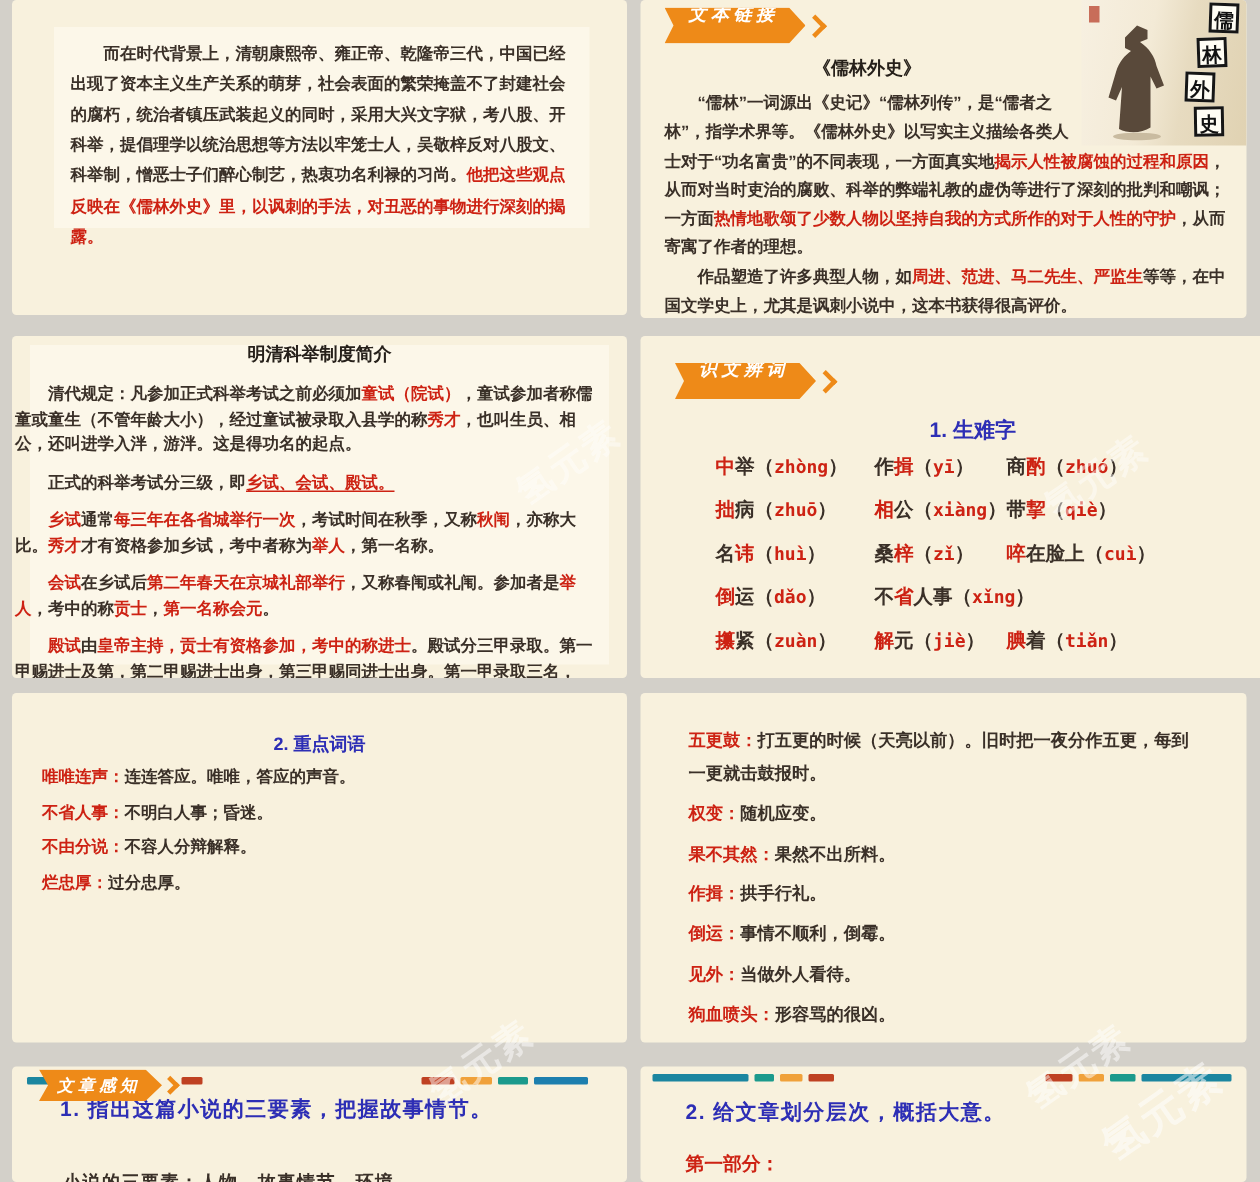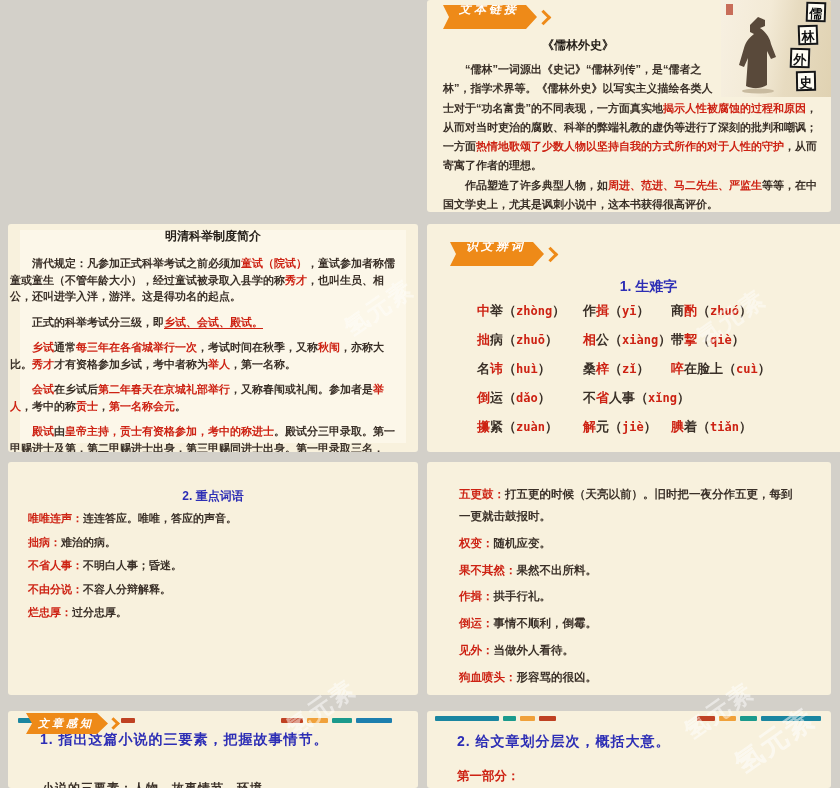--- a/index.html
+++ b/index.html
@@ -96,20 +96,27 @@
   #s8 .question{left:30px;top:22px}
   .part-label{position:absolute;left:30px;top:57px;font-size:12.5px;color:var(--red)}
 
   .wm{position:absolute;color:#fff;font-weight:bold;transform:rotate(-35deg);pointer-events:none;z-index:5;letter-spacing:2px}
 </style>
 </head>
 <body>
 
 <div class="board">
 
+  <section class="slide" id="s1">
+    <div class="panel">
+      <div class="rich">
+          <p><span class="seg-k">而在时代背景上，清朝康熙帝、雍正帝、乾隆帝三代，中国已经出现了资本主义生产关系的萌芽，社会表面的繁荣掩盖不了封建社会的腐朽，统治者镇压武装起义的同时，采用大兴文字狱，考八股、开科举，提倡理学以统治思想等方法以牢笼士人，吴敬梓反对八股文、科举制，憎恶士子们醉心制艺，热衷功名利禄的习尚。</span><span class="seg-r">他把这些观点反映在《儒林外史》里，以讽刺的手法，对丑恶的事物进行深刻的揭露。</span></p>
+        </div>
+    </div>
+  </section>
 
   <section class="slide" id="s2">
     <div class="banner">
       <span class="ribbon">文本链接</span>
       <span class="chev"></span>
     </div>
     <div class="book">
       <span class="seal"></span>
       <svg class="scholar" viewBox="0 0 42 80">
         <path fill="#59493a" d="M21 3 l7 3 v6 l-5 2 c6 4 10 10 11 16 l5 13 -5 2 -4 -8 v34 c-6 4 -15 4 -21 1 l2 -28 -4 9 -5 -2 5 -17 c2 -7 6 -11 10 -14 l-4 -2 v-7 z"></path>
@@ -173,21 +180,20 @@
           <span class="witem"><span class="seg-r">解</span><span class="seg-k">元</span><span class="seg-k">（</span><span class="pinyin">jiè</span><span class="seg-k">）</span></span>
           <span class="witem"><span class="seg-r">腆</span><span class="seg-k">着</span><span class="seg-k">（</span><span class="pinyin">tiǎn</span><span class="seg-k">）</span></span>
         </div>
       </div>
   </section>
 
   <section class="slide" id="s5">
     <h3 class="s5-title">2. 重点词语</h3>
     <div class="defs">
         <p class="defp"><span class="term">唯唯连声：</span><span class="defd">连连答应。唯唯，答应的声音。</span></p>
-        <p class="defp"><span class="term">拙病：</span><span class="defd">难治的病。</span></p>
         <p class="defp"><span class="term">不省人事：</span><span class="defd">不明白人事；昏迷。</span></p>
         <p class="defp"><span class="term">不由分说：</span><span class="defd">不容人分辩解释。</span></p>
         <p class="defp"><span class="term">烂忠厚：</span><span class="defd">过分忠厚。</span></p>
       </div>
   </section>
 
   <section class="slide" id="s6">
     <div class="defs">
         <p class="defp"><span class="term">五更鼓：</span><span class="defd">打五更的时候（天亮以前）。旧时把一夜分作五更，每到一更就击鼓报时。</span></p>
         <p class="defp"><span class="term">权变：</span><span class="defd">随机应变。</span></p>

